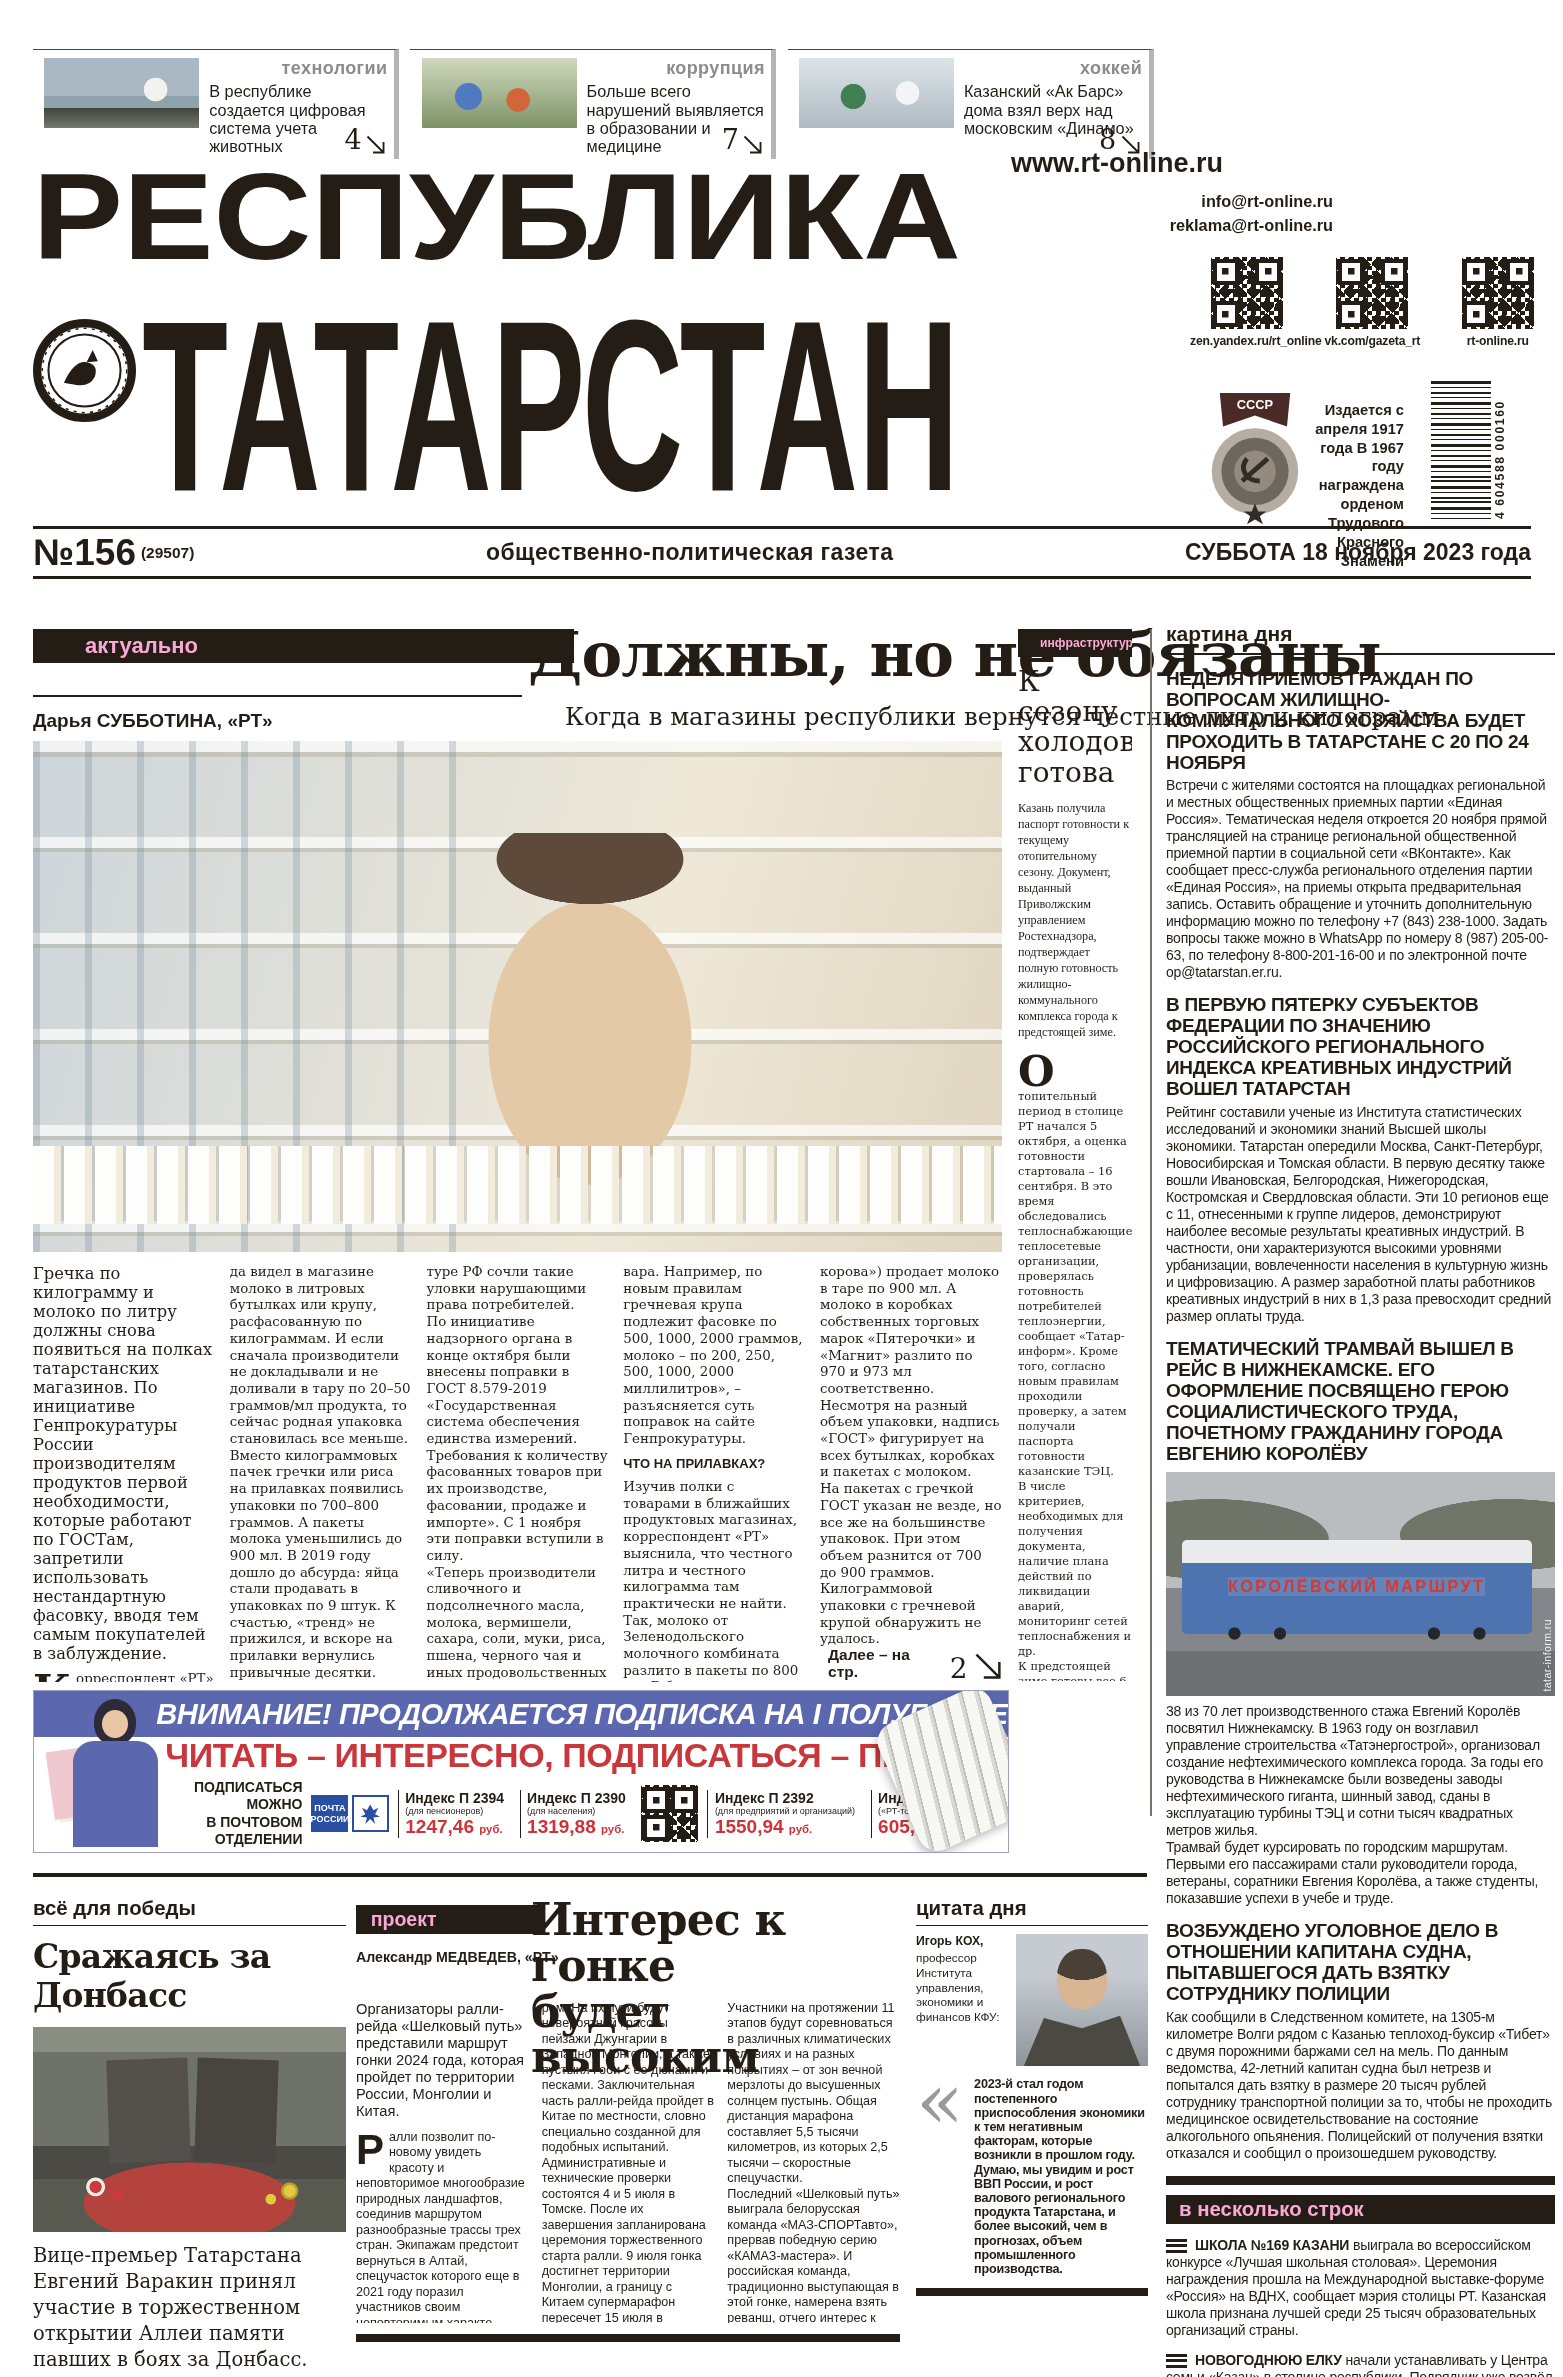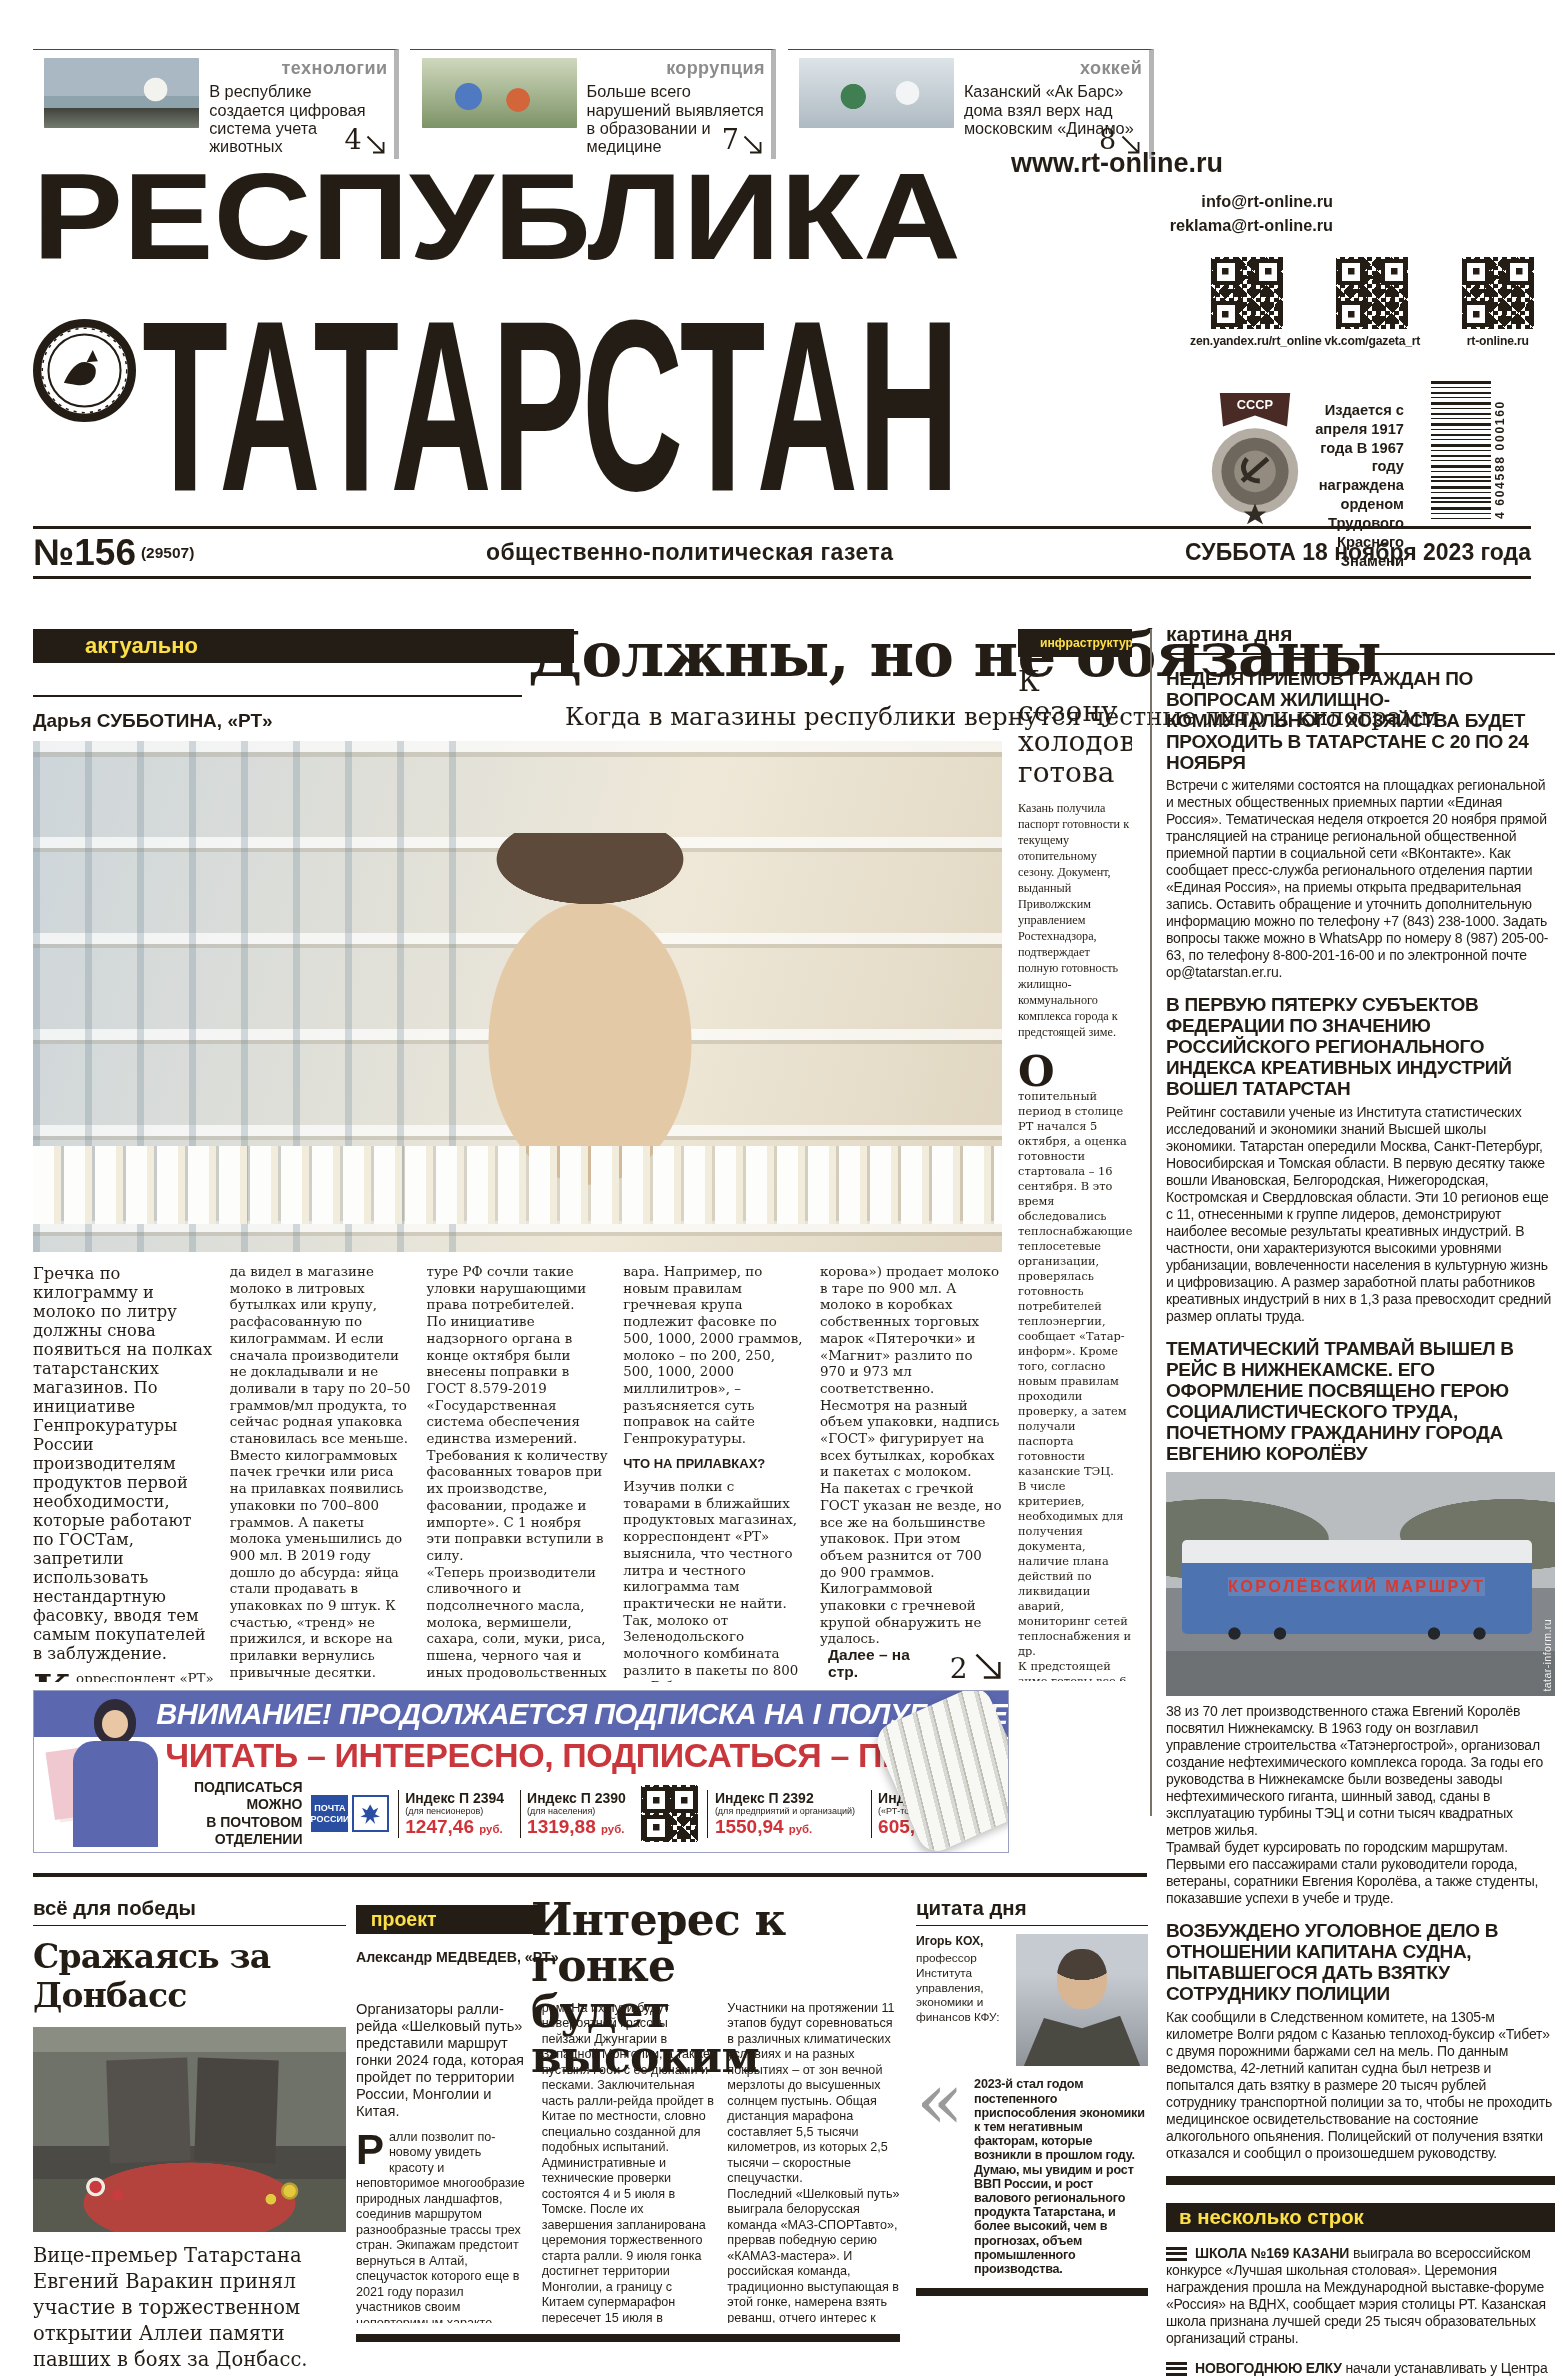--- a/index.html
+++ b/index.html
@@ -58,21 +58,21 @@
 
   
   #issueline{left:33px;top:526px;width:1498px;height:47px;border-top:3.3px solid #241d15;
              border-bottom:3.3px solid #241d15;display:flex;align-items:center}
   #issue-num{font-size:37px;font-weight:800}
   #issue-ed{font-size:15.5px;font-weight:700;margin-left:4.9px}
   #issue-type{flex:1;text-align:center;font-size:23px;font-weight:800;letter-spacing:0.4px}
   #issue-date{font-size:23px;font-weight:800}
 
   
-  .labelbar{background:#241d15;color:#fde047;font-weight:700;display:flex;align-items:center}
+  .labelbar{background:#241d15;color:#f9a8d4;font-weight:700;display:flex;align-items:center}
   #lbl-main{left:33px;top:629px;width:489px;height:34px;font-size:22px;padding-left:52px}
   #rule-main{left:33px;top:695px;width:489px;height:2.4px;background:#241d15}
   #byline-main{left:33px;top:710px;font-size:19px;font-weight:800}
   #head-main{left:528px;top:619px;width:977px;font-size:61px;font-weight:700;letter-spacing:-0.8px}
   #sub-main{left:565px;top:702px;font-size:24.4px}
   #photo-main{left:33px;top:741px;width:969px;height:511px;overflow:hidden;
       background:
         repeating-linear-gradient(180deg,rgba(255,255,255,.7) 0 11.4px,rgba(150,140,118,.28) 11.4px 15.5px,rgba(255,255,255,0) 15.5px 96px),
         linear-gradient(105deg,#cdd5da 0%,#e4e2d8 42%,#efe8d8 62%,#dfd5c0 100%)}
   .fridge{position:absolute;left:0;top:0;bottom:0;width:46%;
@@ -116,21 +116,21 @@
         align-items:center;justify-content:center}
   .tramtxt{color:#d8382f;background:rgba(255,255,255,.12);font-weight:800;font-size:16.3px;letter-spacing:2.4px}
   .wheels{position:absolute;left:4%;right:6%;top:69%;height:13px;
         background:radial-gradient(circle at 15% 50%,#23262a 0 5.7px,transparent 6.5px),
                    radial-gradient(circle at 28% 50%,#23262a 0 5.7px,transparent 6.5px),
                    radial-gradient(circle at 72% 50%,#23262a 0 5.7px,transparent 6.5px),
                    radial-gradient(circle at 85% 50%,#23262a 0 5.7px,transparent 6.5px)}
   .vcredit{position:absolute;right:1.6px;bottom:4.9px;writing-mode:vertical-rl;transform:rotate(180deg);
            font-size:10.6px;color:#f2f2f2;letter-spacing:0.4px}
   .thickbar{height:8.1px;background:#241d15;margin-top:14.7px}
-  #lbl-briefs{height:29px;font-size:20.4px;padding-left:13px;margin-top:18px}
+  #lbl-briefs{height:29px;font-size:20.4px;padding-left:13px;margin-top:10px}
   .brief{margin-top:13px;font-size:14px;line-height:17px;letter-spacing:-0.2px}
   .bul{float:left;width:21px;height:14px;margin:2.4px 8.1px 0 0;
        background:linear-gradient(180deg,#241d15 0 3.3px,transparent 3.3px 4.9px,#241d15 4.9px 8.1px,
                   transparent 8.1px 10.6px,#241d15 10.6px 14px)}
 
   
   #banner{left:33px;top:1690px;width:974px;height:161px;border:1.6px solid #9aa0bd;overflow:hidden;background:#fff}
   .b1{height:46px;background:#5b67ae;color:#fff;font-size:29px;font-weight:700;font-style:italic;
       text-align:center;line-height:46px;padding-left:122px;letter-spacing:-0.4px}
   .b2{height:39px;color:#c9373c;font-size:34px;font-weight:800;text-align:center;line-height:37px;

